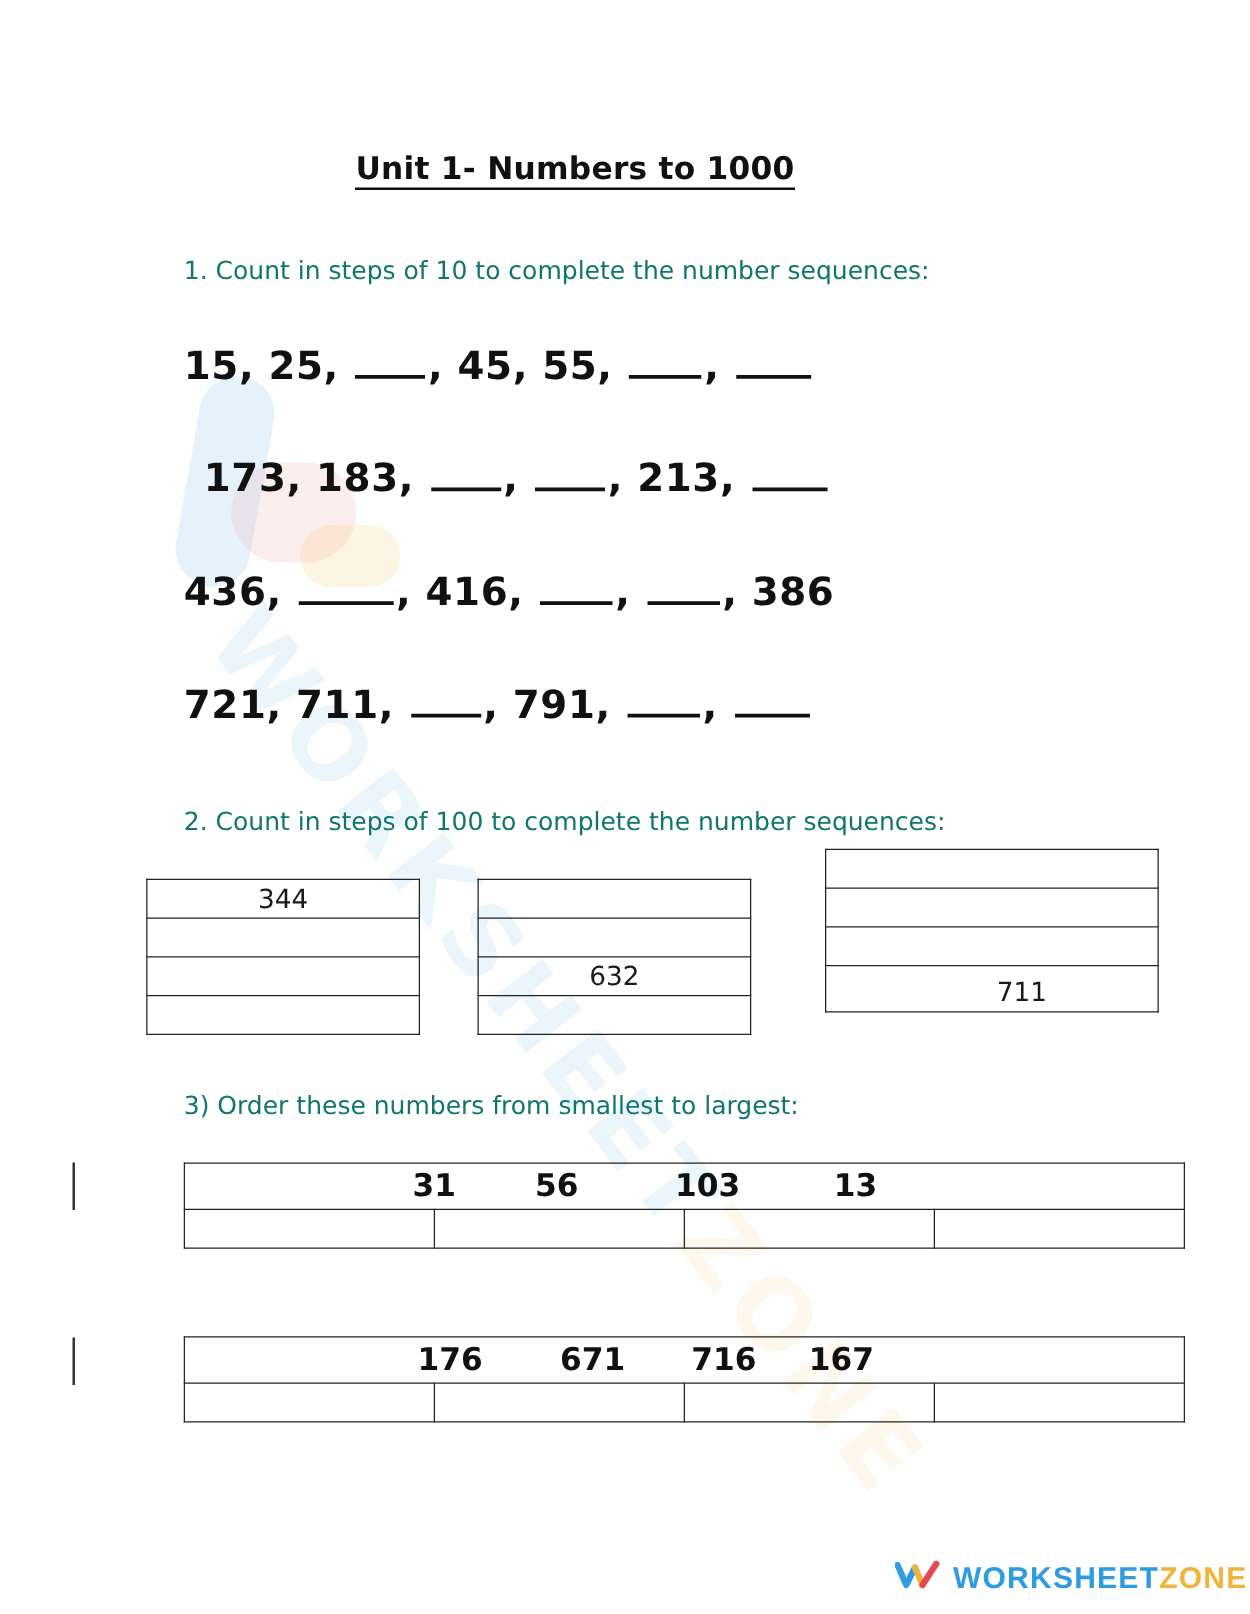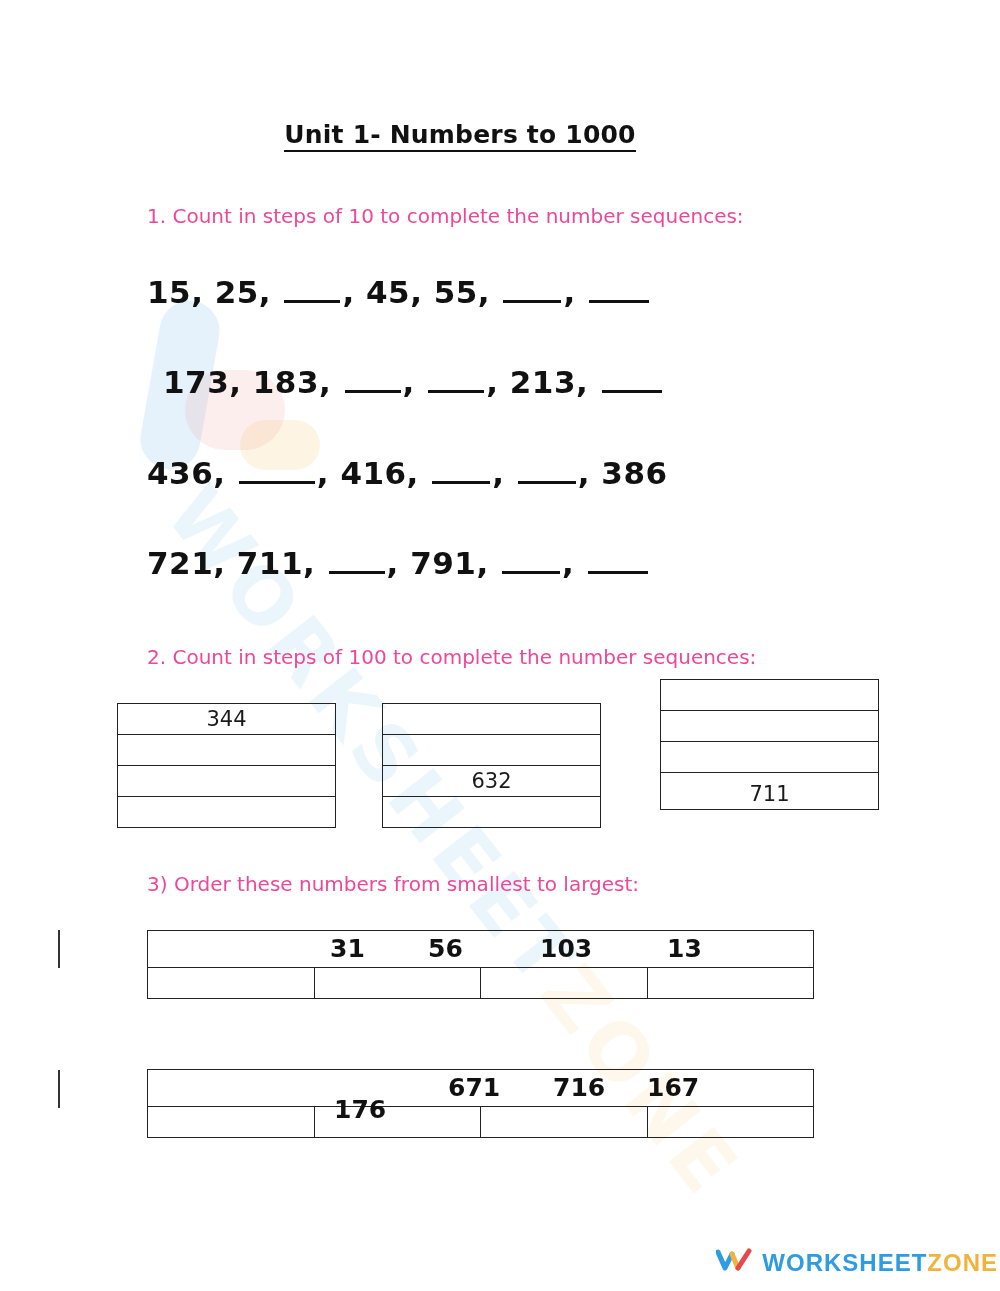--- a/index.html
+++ b/index.html
@@ -7,29 +7,29 @@
     width: 1000px; height: 1291px; position: relative; overflow: hidden;
     background: #ffffff; color: #111;
     font-family: "DejaVu Sans", sans-serif;
   }
   .abs { position: absolute; }
   .title {
     left: 0; width: 920px; top: 120px; text-align: center;
     font-size: 25px; font-weight: bold; letter-spacing: 0.2px;
   }
   .title span { border-bottom: 2px solid #111; padding-bottom: 1px; }
-  .q-text { font-size: 20px; color: #ec4899; }
+  .q-text { font-size: 20px; color: #0f766e; }
   .seq { font-size: 31px; font-weight: bold; white-space: nowrap; letter-spacing: 0.5px; }
   .seq .blank { display: inline-block; border-bottom: 3px solid #111; height: 26px; vertical-align: baseline; margin: 0 2px; }
   .box-table { border-collapse: collapse; position: absolute; }
   .box-table td {
     border: 1.5px solid #222; width: 217px; height: 30px; padding: 0;
     text-align: center; font-size: 21px; color: #1a1a1a;
   }
-  .order-table { border-collapse: collapse; position: absolute; left: 147px; width: 667px; padding-left: 12px; }
+  .order-table { border-collapse: collapse; position: absolute; left: 147px; width: 801px; padding-left: 12px; }
   .order-table td { border: 1.5px solid #222; padding: 0; }
   .order-table .top { height: 36px; position: relative; }
   .order-table .bot { height: 30px; }
   .order-num { position: absolute; top: 3px; font-size: 25px; font-weight: bold; }
   .margin-bar { width: 2px; background: #333; }
   .watermark {
     left: 220px; top: 470px; transform: rotate(52deg); transform-origin: left top;
     font-size: 78px; font-weight: bold; letter-spacing: 6px; white-space: nowrap;
     opacity: 0.09;
   }
@@ -132,21 +132,21 @@
       <tr>
         <td></td>
       </tr>
   <tr>
         <td></td>
       </tr>
   <tr>
         <td></td>
       </tr>
   <tr>
-        <td style="padding-top:6px;">711</td>
+        <td style="padding-top:6px;padding-left:48px;">711</td>
       </tr>
 </tbody>
   </table>
 
 <div class="abs q-text" style="left:147px; top:872px;">3) Order these numbers from smallest to largest:</div>
 
 <div class="abs margin-bar" style="left:58px; top:930px; height:38px;"></div>
 <table class="order-table" style="top:930px;">
   <tbody>
       <tr>
@@ -164,21 +164,21 @@
     <td class="bot"></td>
   </tr>
 </tbody>
   </table>
 
 <div class="abs margin-bar" style="left:58px; top:1070px; height:38px;"></div>
 <table class="order-table" style="top:1069px;">
   <tbody>
       <tr>
     <td class="top" colspan="4">
-      <span class="order-num" style="left:186px;margin-top:22px;">176</span>
+      <span class="order-num" style="left:186px;">176</span>
       <span class="order-num" style="left:300px;">671</span>
       <span class="order-num" style="left:405px;">716</span>
       <span class="order-num" style="left:499px;">167</span>
     </td>
   </tr>
   <tr>
     <td class="bot"></td>
     <td class="bot"></td>
     <td class="bot"></td>
     <td class="bot"></td>

